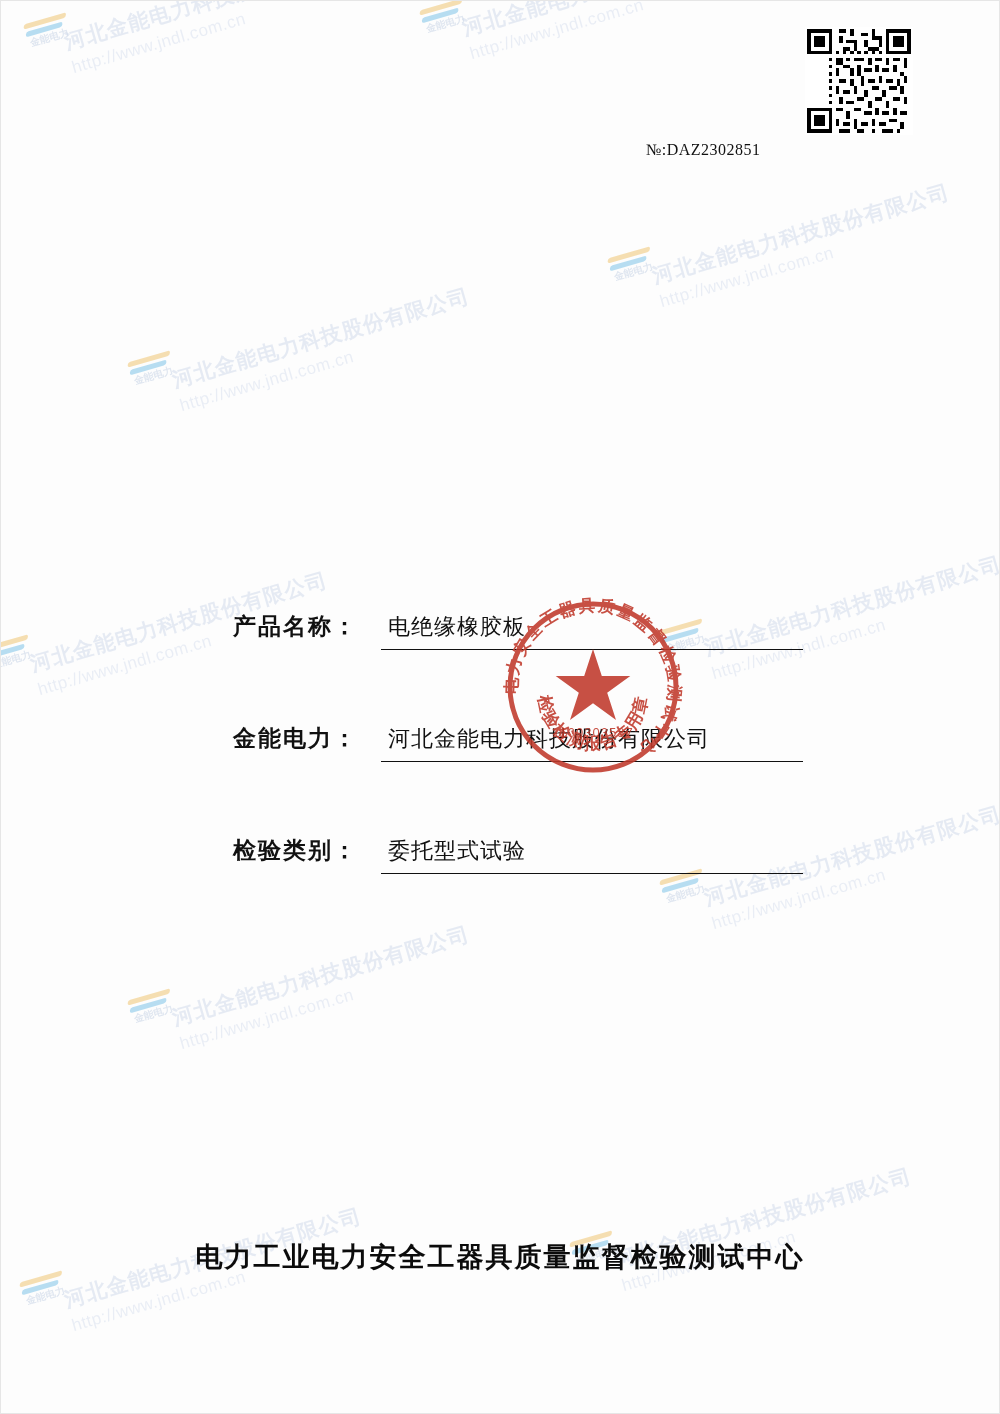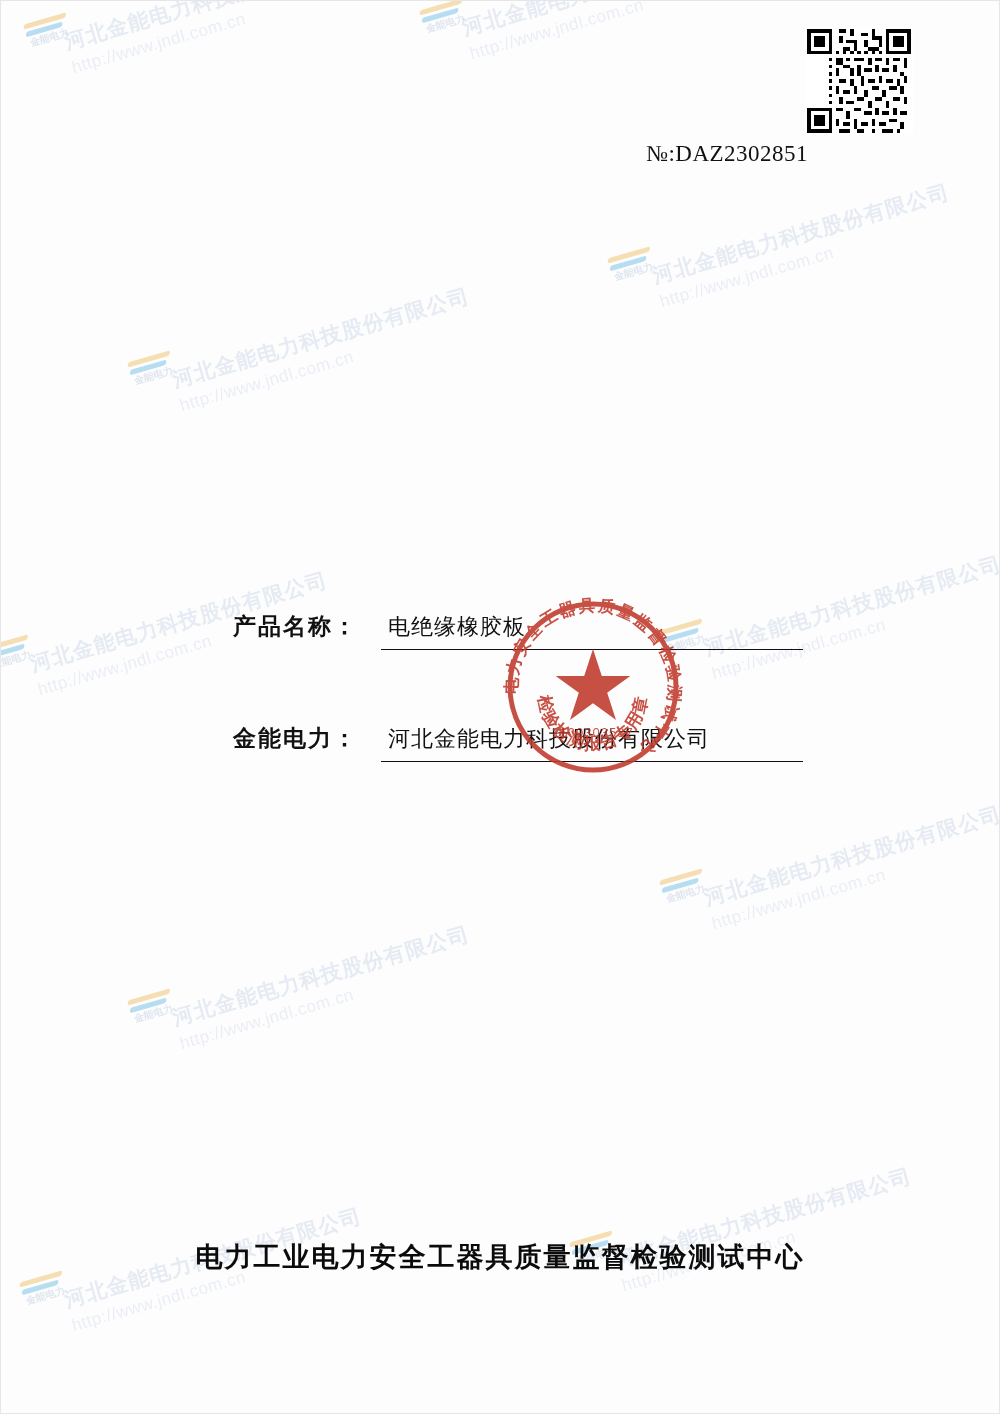--- a/index.html
+++ b/index.html
@@ -140,21 +140,21 @@
     box-sizing: border-box;
   }
   .qr svg { display: block; }
 
   
   .report-no {
     position: absolute;
     left: 645px;
     top: 140px;
     font-family: "Liberation Serif", "DejaVu Serif", serif;
-    font-size: 23px;
+    font-size: 16px;
     color: #111;
     letter-spacing: 0.5px;
   }
 
   
   .doc-title {
     position: absolute;
     left: 0;
     right: 0;
     top: 352px;
@@ -468,20 +468,25 @@
       <div class="field-row">
         <span class="field-label">产品名称：</span>
         <span class="field-value">电绝缘橡胶板</span>
         <span class="field-line"></span>
       </div>
       <div class="field-row">
         <span class="field-label">金能电力：</span>
         <span class="field-value">河北金能电力科技股份有限公司</span>
         <span class="field-line"></span>
       </div>
+      <div class="field-row">
+        <span class="field-label">检验类别：</span>
+        <span class="field-value">委托型式试验</span>
+        <span class="field-line"></span>
+      </div>
     </div>
 
     <div class="seal">
       <svg width="200" height="200" viewBox="0 0 200 200" aria-hidden="true">
         <defs>
           <path id="sealOuterPath" d="M100,100 m-76,0 a76,76 0 1,1 152,0 a76,76 0 1,1 -152,0"></path>
           <path id="sealInnerPath" d="M100,108 m-54,0 a54,54 0 1,0 108,0"></path>
         </defs>
         <circle cx="100" cy="100" r="83" fill="none" stroke="#c0392b" stroke-width="5"></circle>
         <text font-family="'Liberation Serif','DejaVu Serif',serif" font-size="16.5" font-weight="bold" fill="#c0392b" letter-spacing="2.2">

